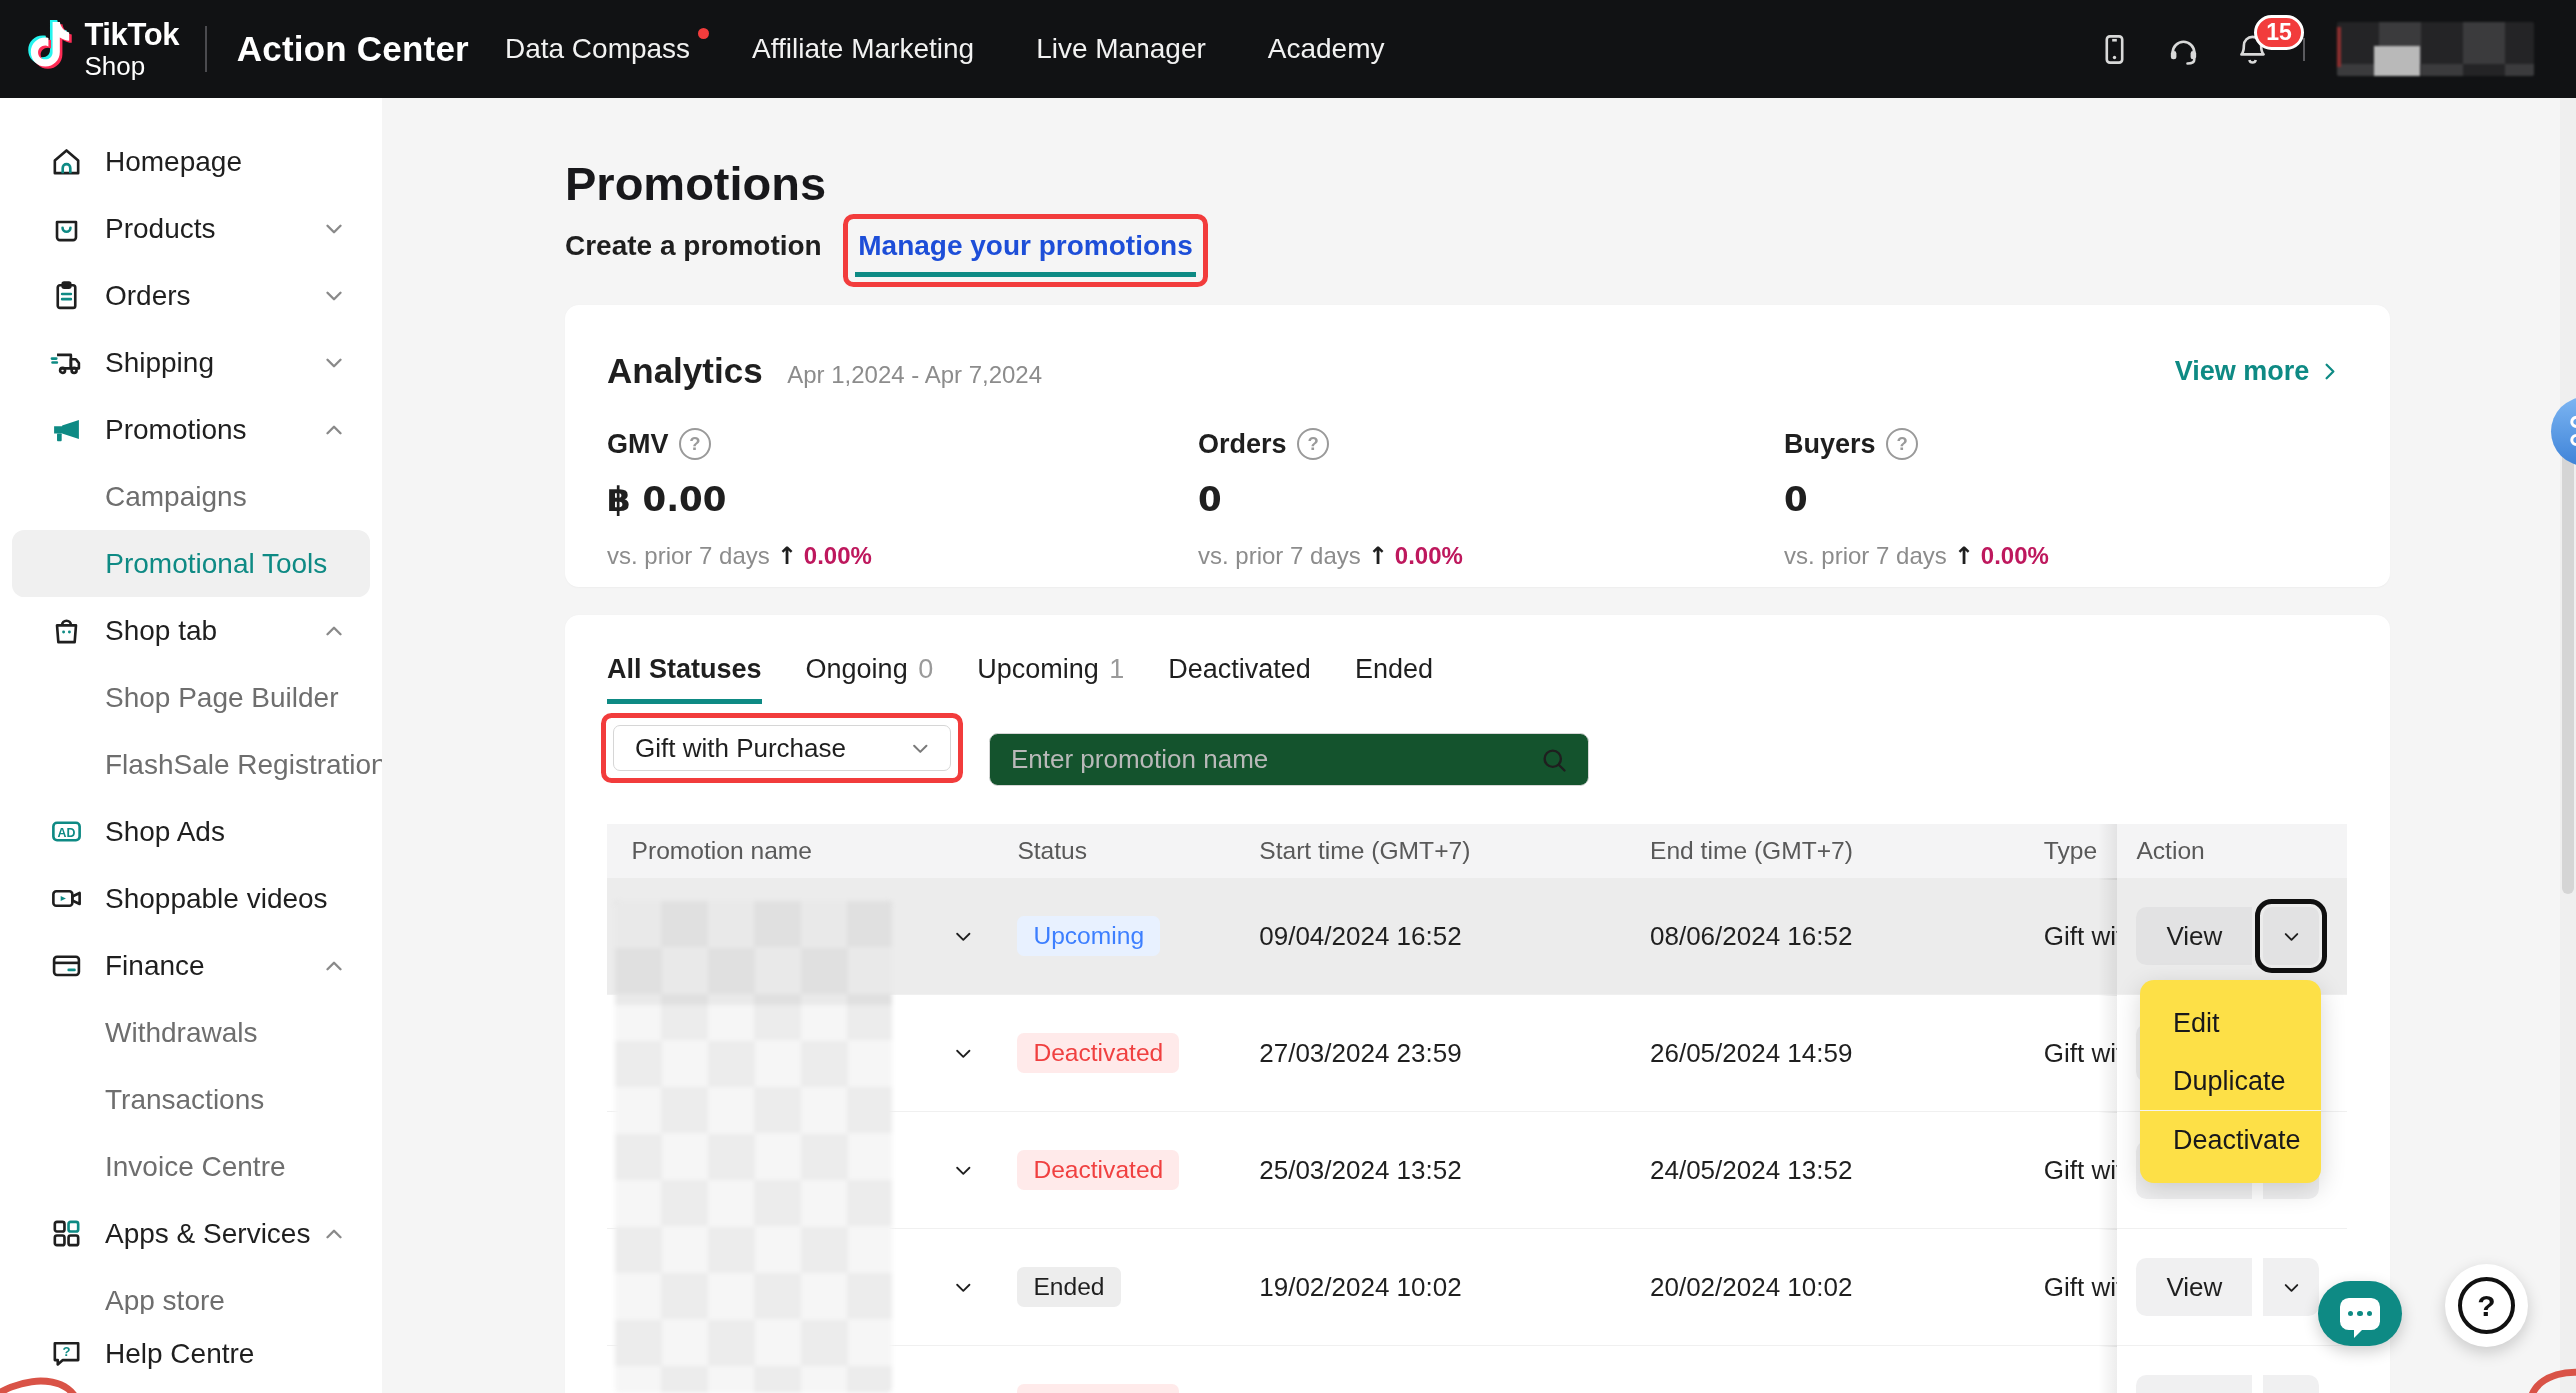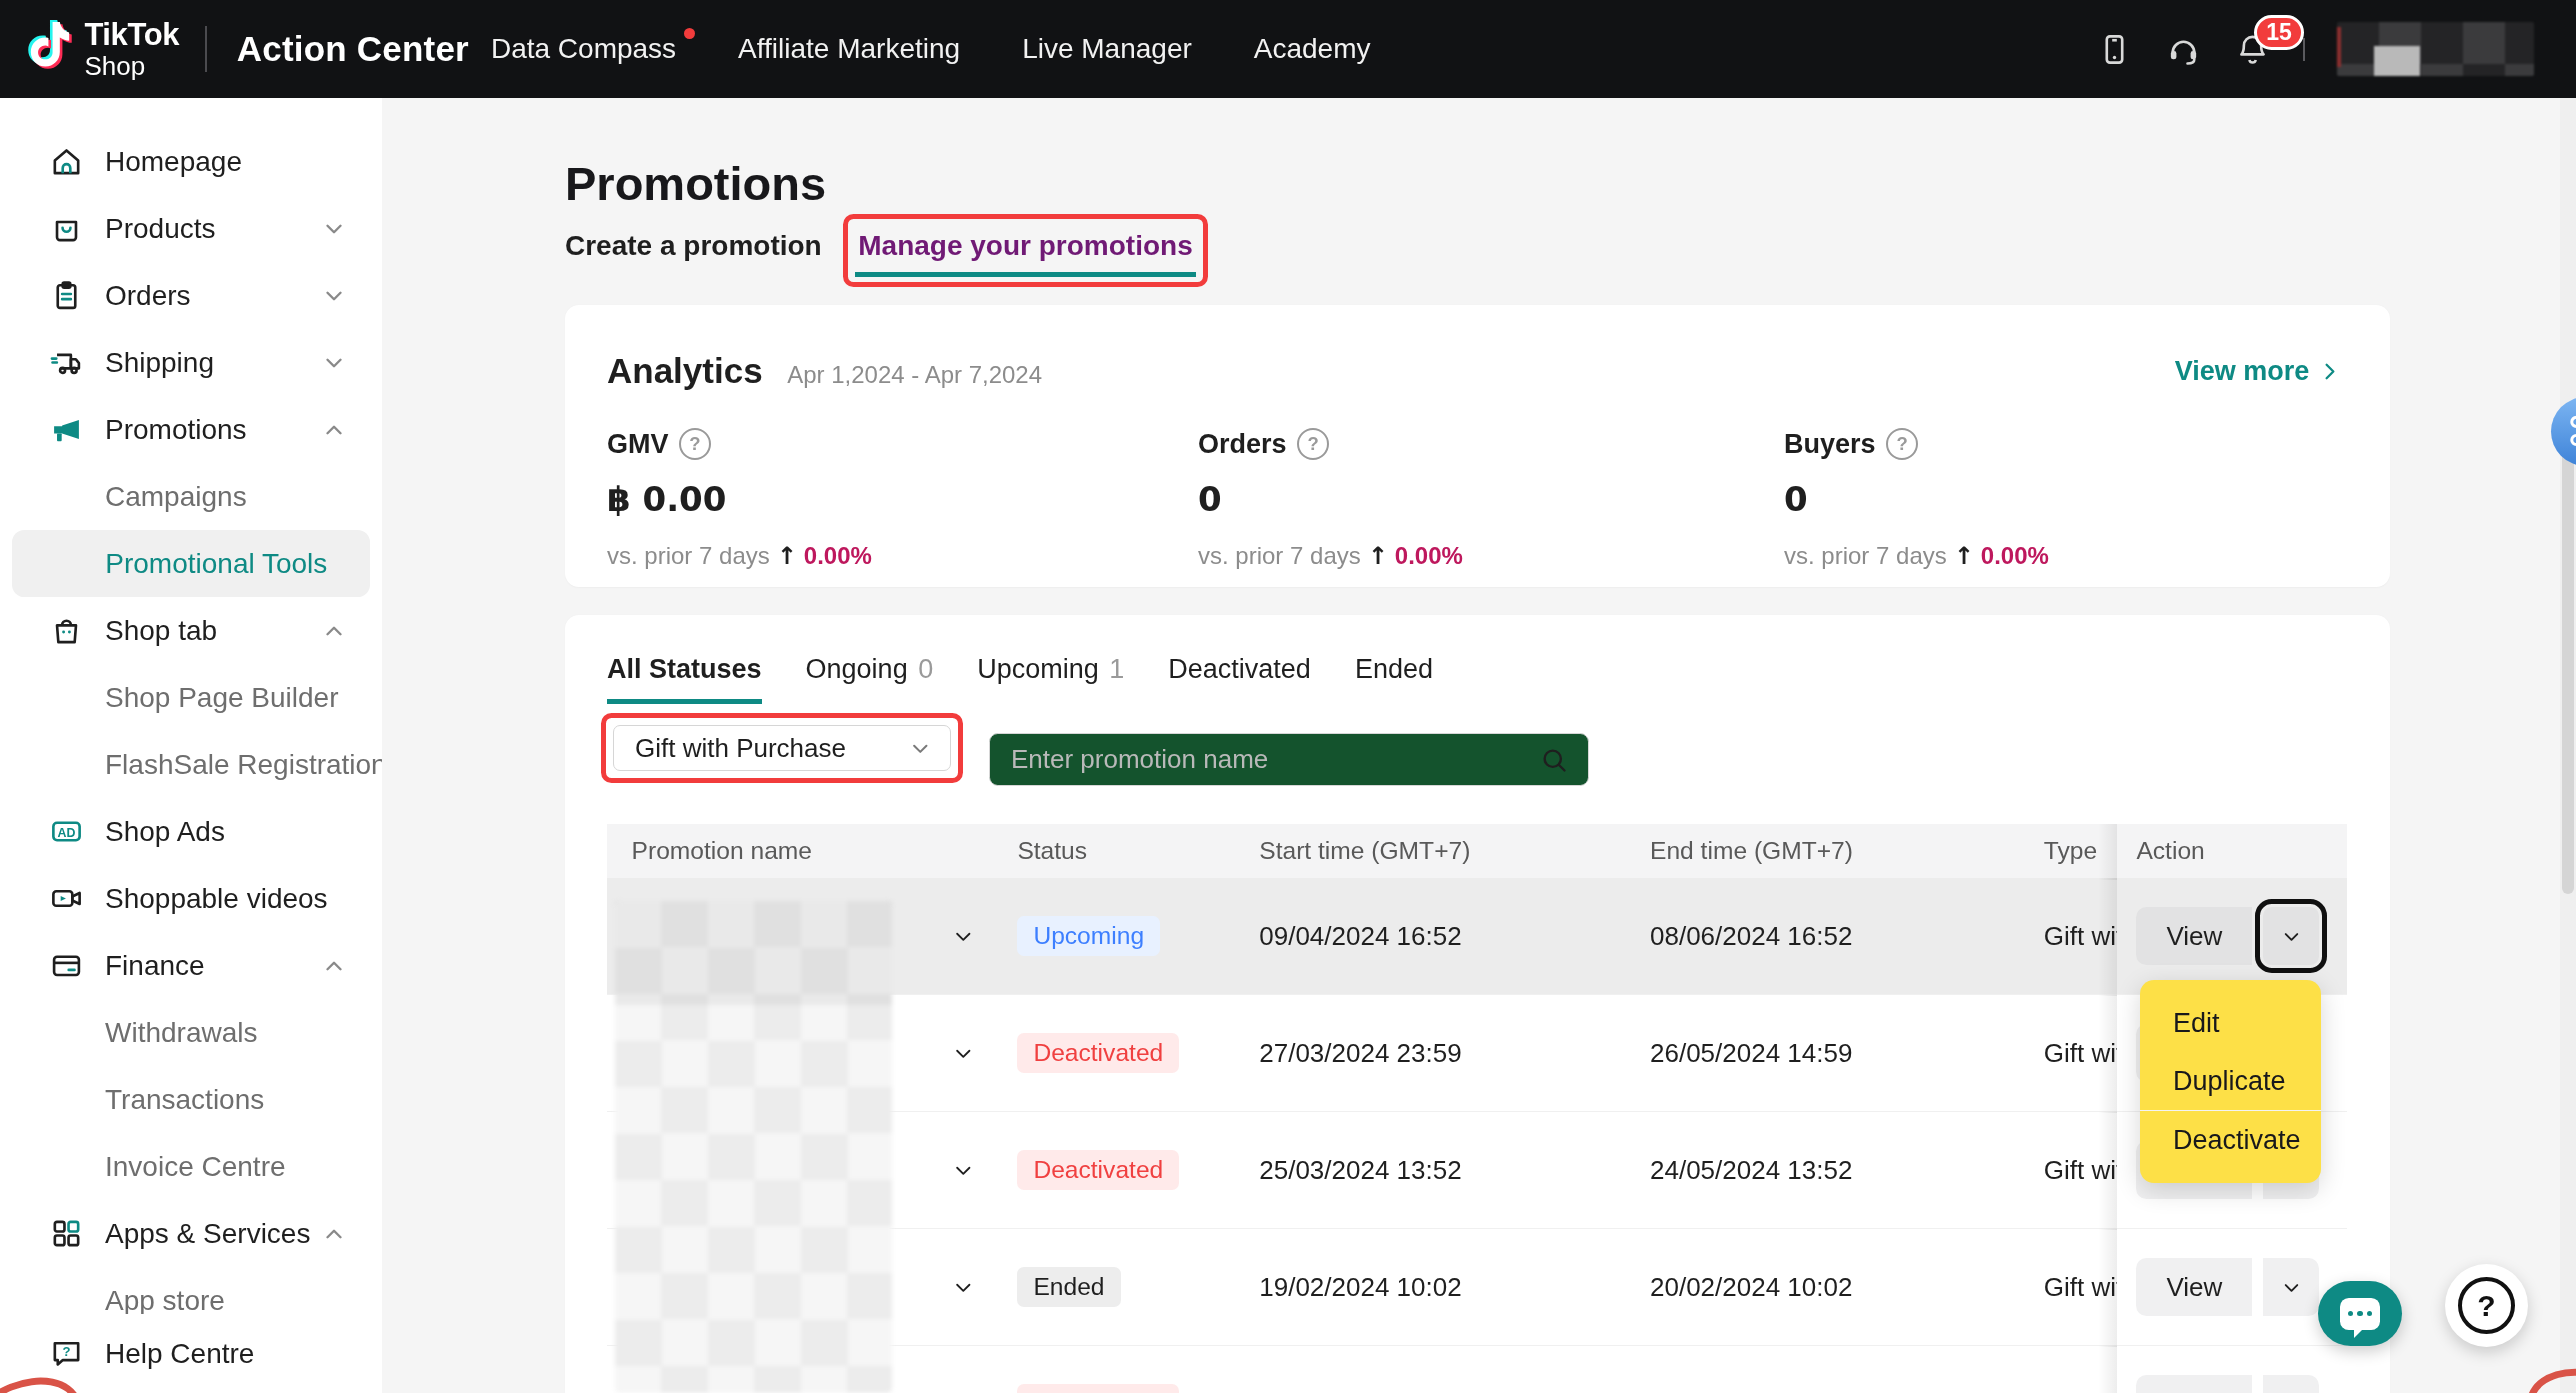--- a/index.html
+++ b/index.html
@@ -12,21 +12,21 @@
 
   
   .navbar{position:absolute;left:0;top:0;width:2576px;height:98px;background:#111214;display:flex;align-items:center;}
   .logo-wrap{display:flex;align-items:center;margin-left:24.6px;}
   .logo-note{width:51px;height:58px;position:relative;}
   .logo-text{margin-left:8.8px;color:#fff;line-height:1;}
   .logo-line1{font-size:31px;font-weight:700;letter-spacing:-0.4px;}
   .logo-line2{font-size:26px;font-weight:400;margin-top:3.5px;}
   .nav-divider{width:1.8px;height:46px;background:#4b4b4f;margin:0 30px 0 26px;}
   .brand{color:#fff;font-size:35px;font-weight:600;letter-spacing:0.2px;}
-  .nav-links{display:flex;gap:62px;margin-left:22px;align-items:center;}
+  .nav-links{display:flex;gap:62px;margin-left:36px;align-items:center;}
   .nav-link{color:#f2f2f2;font-size:28px;font-weight:500;position:relative;cursor:pointer;white-space:nowrap;}
   .nav-dot{position:absolute;right:-19.3px;top:-5.3px;width:11.4px;height:11.4px;border-radius:50%;background:#f23c3c;}
   .nav-right{position:absolute;right:42px;top:0;height:98px;display:flex;align-items:center;gap:32px;}
   .nav-icon{width:37px;height:37px;}
   .bell-wrap{position:relative;width:37px;height:37px;}
   .badge{position:absolute;left:19.3px;top:-16px;background:#f23c3c;color:#fff;font-size:23px;font-weight:700;
     border:3.5px solid #ffffff;border-radius:21px;padding:0.9px 9.7px;line-height:28px;}
   .nav-sep{width:1.8px;height:23px;background:#5a5a5e;}
   .nav-blur{position:relative;width:197px;height:54px;filter:blur(1.3px);overflow:hidden;border-radius:1.8px;
     background:repeating-conic-gradient(#3b3b3d 0% 25%, #242426 0% 50%);background-size:84px 84px;}
@@ -44,21 +44,21 @@
   .sb-item.active{background:#f0f0f0;border-radius:12.3px;margin:0 12.3px;padding-left:93px;}
   .sb-item.active .sb-label{color:#0e8a84;}
   .sb-chev{position:absolute;right:35px;width:26px;height:26px;}
   .sb-footer{position:absolute;left:0;bottom:0;width:382px;height:79px;background:#fff;display:flex;align-items:center;padding-left:49px;box-sizing:border-box;}
 
   
   .page-title{position:absolute;left:565px;top:125px;font-size:47px;font-weight:700;color:#18181b;}
   .tab-create{position:absolute;left:565px;top:230px;font-size:28px;font-weight:600;color:#1f1f1f;cursor:pointer;}
   .tab-manage-box{position:absolute;left:843px;top:214px;width:355px;height:63px;border:5.3px solid #f23c3c;border-radius:10.5px;
     display:flex;align-items:flex-start;justify-content:center;}
-  .tab-manage{font-size:28px;font-weight:600;color:#701a75;padding:10.5px 3.5px 10.5px;border-bottom:5.3px solid #0e8a84;cursor:pointer;white-space:nowrap;}
+  .tab-manage{font-size:28px;font-weight:600;color:#1d4ed8;padding:10.5px 3.5px 10.5px;border-bottom:5.3px solid #0e8a84;cursor:pointer;white-space:nowrap;}
 
   .card{position:absolute;background:#fff;border-radius:14px;box-shadow:0 0.9px 1.8px rgba(0,0,0,.03);}
   .analytics{left:565px;top:305px;width:1825px;height:282px;}
   .an-titlerow{position:absolute;left:42px;top:46px;display:flex;align-items:baseline;gap:24.6px;}
   .an-title{font-size:35px;font-weight:700;}
   .an-date{font-size:24px;color:#8c8c8c;}
   .view-more{position:absolute;right:49px;top:51px;display:flex;align-items:center;gap:8.8px;color:#0e8a84;font-size:27px;font-weight:600;cursor:pointer;}
   .metric{position:absolute;top:123px;}
   .m0{left:42px;}  .m1{left:633px;}  .m2{left:1219px;}
   .metric-labelrow{display:flex;align-items:center;gap:10.5px;}

